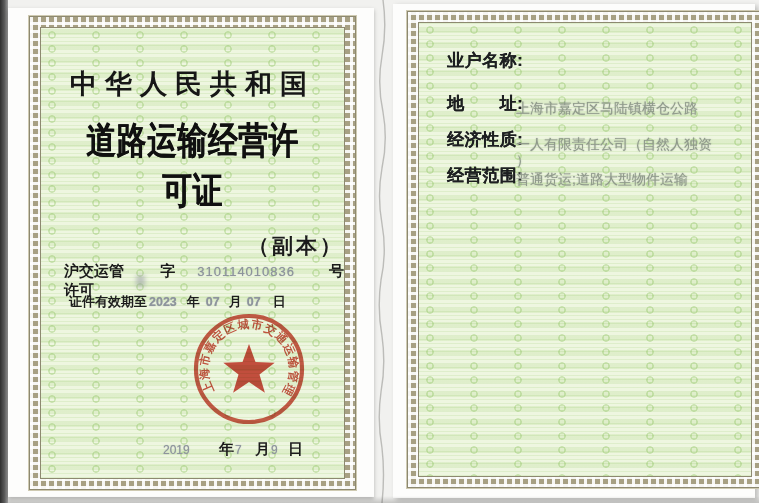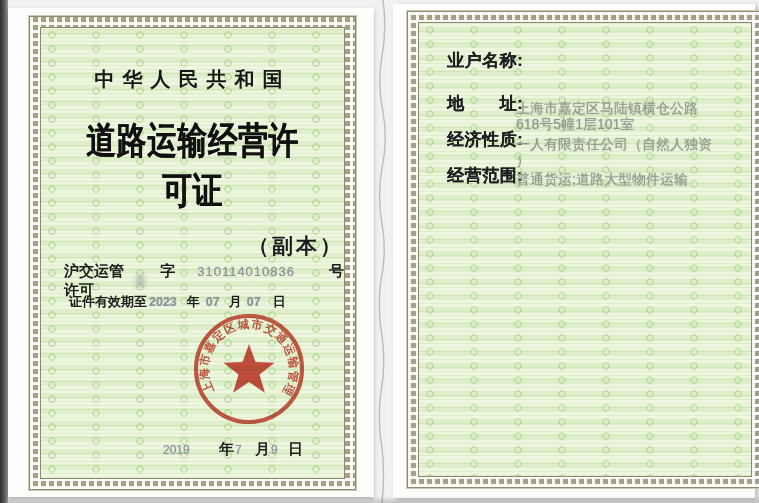--- a/index.html
+++ b/index.html
@@ -22,21 +22,21 @@
   .frame-right{left:15px;top:8px;width:334px;height:475px;padding-left:20px;}
   .cert-inner{position:absolute;inset:11px;box-shadow:0 0 0 1px #8d8970;
     background-color:#eef6e0;
     background-image:
       radial-gradient(circle 5px at 11px 7px, rgba(125,185,75,0) 2.1px, rgba(125,185,75,.32) 2.6px, rgba(125,185,75,.32) 3.5px, rgba(125,185,75,0) 4.1px),
       repeating-linear-gradient(0deg, rgba(130,190,80,.15) 0 1px, rgba(0,0,0,0) 1px 4px),
       repeating-linear-gradient(0deg, rgba(0,0,0,0) 0 9px, rgba(150,200,100,.17) 9px 14px);
     background-size:44px 14px,100% 100%,100% 100%;}
   
   .l-country{position:absolute;top:38px;left:0;width:100%;text-align:center;
-    font-family:"Liberation Serif",serif;font-weight:bold;font-size:20px;
+    font-family:"Liberation Serif",serif;font-weight:bold;font-size:27px;
     letter-spacing:8px;box-sizing:border-box;color:#161616;}
   .l-title{position:absolute;top:88px;left:0;width:100%;text-align:center;
     font-weight:900;font-size:37px;color:#101010;letter-spacing:1px;
     transform:scaleX(.8);text-shadow:.7px 0 0 #101010;}
   .l-subtitle{position:absolute;top:168px;left:0;width:100%;text-align:right;
     font-family:"Liberation Serif",serif;font-weight:bold;font-size:21px;letter-spacing:3px;color:#1b1b1b;margin-top:36px;}
   .l-permit{position:absolute;top:234px;left:23px;display:flex;align-items:baseline;
     font-weight:bold;font-size:15px;color:#1b1b1b;}
   .redact{width:12px;height:12px;margin-left:3px;background:#9aa0a4;filter:blur(2px);
     opacity:.55;align-self:center;}
@@ -132,21 +132,20 @@
 
   <div class="page page-right">
     <div class="cert-frame frame-right">
       <div class="cert-inner">
 
         <div class="r-label" style="top:26px">业户名称:</div>
 
         <div class="r-label" style="top:69px">地　　址:</div>
         <div class="r-value" style="top:78px">
           <div>上海市嘉定区马陆镇横仓公路</div>
-          <div>618号5幢1层101室</div>
         </div>
 
         <div class="r-label" style="top:105px">经济性质:</div>
         <div class="r-value" style="top:114px">
           <div>一人有限责任公司（自然人独资</div>
           <div>）</div>
         </div>
 
         <div class="r-label" style="top:141px">经营范围:</div>
         <div class="r-value" style="top:149px">

